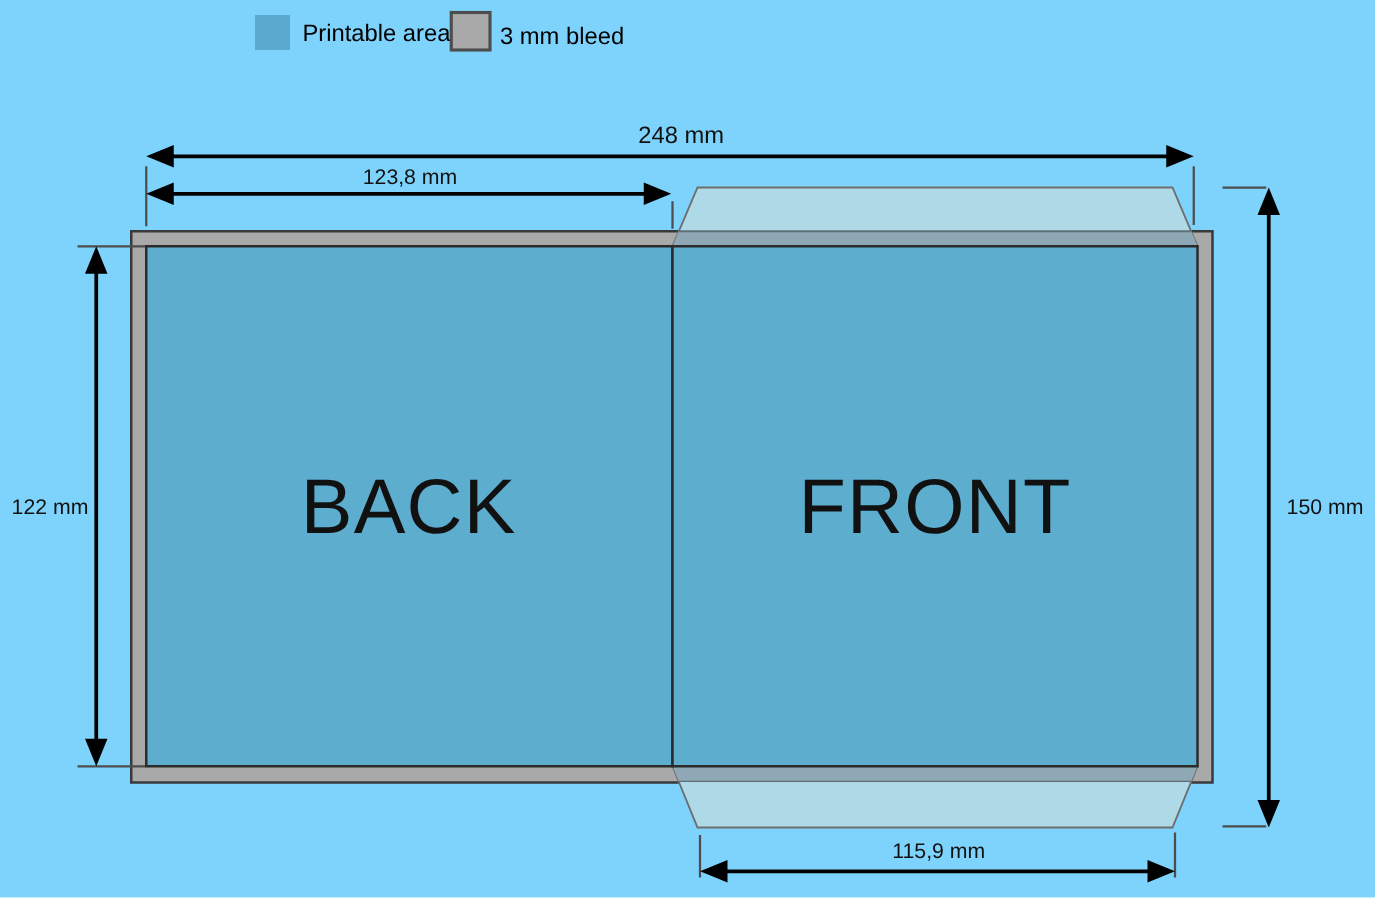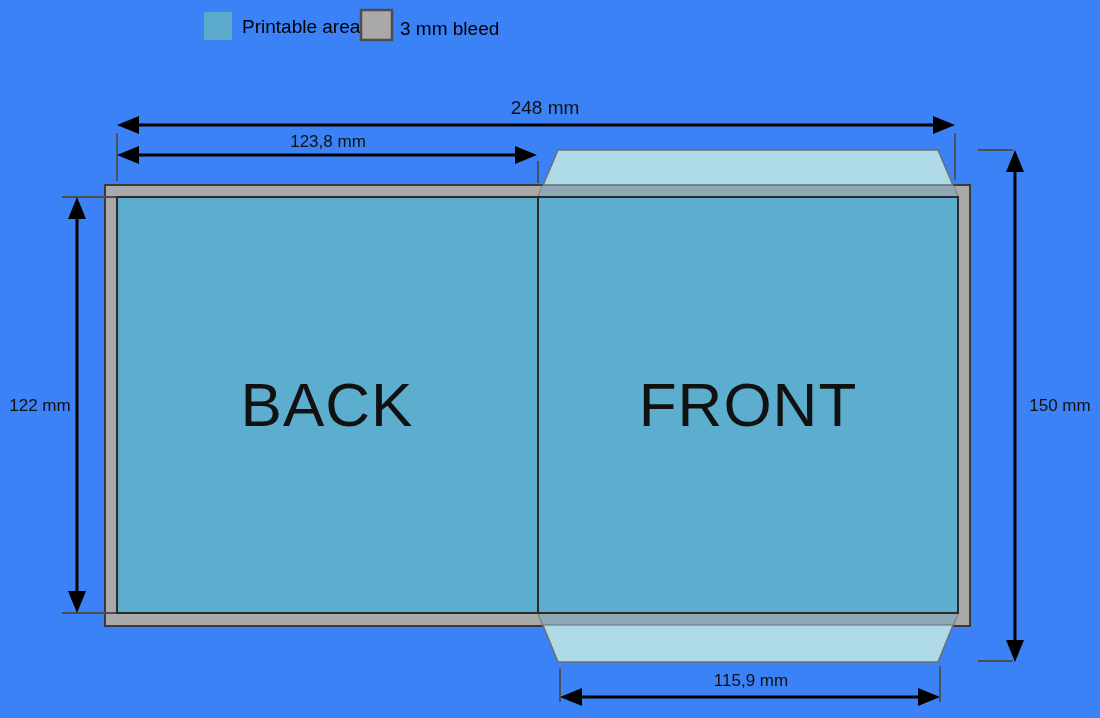--- a/index.html
+++ b/index.html
@@ -4,21 +4,21 @@
 <style>
   html, body {
     margin: 0;
     padding: 0;
     background: #ffffff;
   }
   .stage {
     position: relative;
     width: 1100px;
     height: 718px;
-    background: #3b82f6;
+    background: #7dd3fc;
     overflow: hidden;
     font-family: "Liberation Sans", sans-serif;
   }
   svg { display: block; }
   .dim-label {
     font-family: "Liberation Sans", sans-serif;
     font-size: 17px;
     fill: #111111;
   }
   .dim-label-lg {

